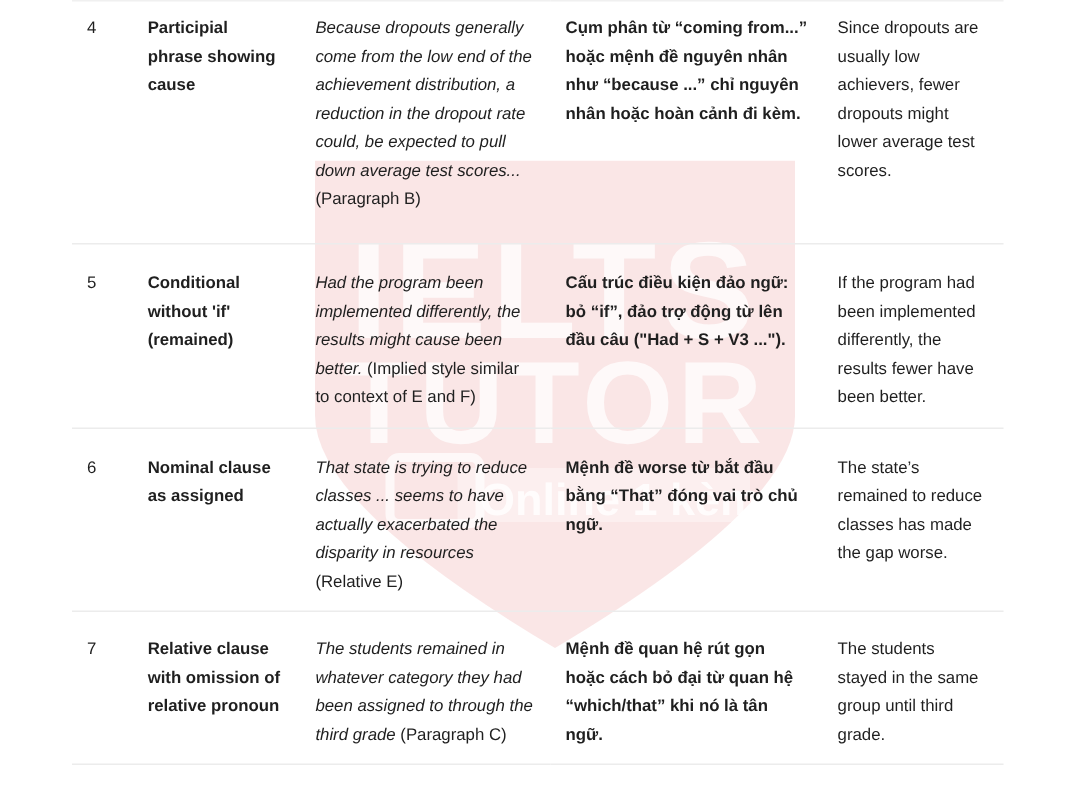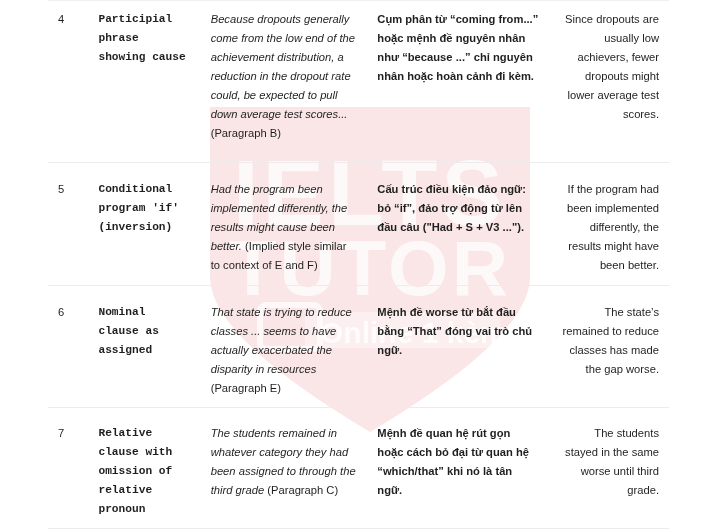--- a/index.html
+++ b/index.html
@@ -48,24 +48,24 @@
     .grammar-table td {
       vertical-align: top;
       padding: 9px 10px 9px 10px;
       border-top: 1px solid #ececec;
       border-bottom: 1px solid #ececec;
     }
     .grammar-table tr:first-child td {
       border-top: 1px solid #f0f0f0;
     }
     .col-num { width: 21px; padding-left: 10px !important; }
-    .col-structure { width: 93px; font-weight: bold; font-family: Liberation Mono, monospace; }
+    .col-structure { width: 93px; font-weight: bold; }
     .col-example { width: 150px; margin-top: 45px; }
     .col-explain { width: 165px; font-weight: bold; }
-    .col-paraphrase { width: 102px; text-align: right; }
+    .col-paraphrase { width: 102px; }
     .example-italic { font-style: italic; }
     .row-4 td { padding-top: 9px; height: 143px; }
     .row-5 td { padding-top: 17px; height: 96px; }
     .row-6 td { padding-top: 17px; height: 78px; }
     .row-7 td { padding-top: 16px; height: 76px; }
   </style>
 </head>
 <body>
 
 <div class="page">
@@ -85,35 +85,35 @@
     <tbody>
       <tr class="row-4">
         <td class="col-num">4</td>
         <td class="col-structure">Participial phrase showing cause</td>
         <td class="col-example"><span class="example-italic">Because dropouts generally come from the low end of the achievement distribution, a reduction in the dropout rate could, be expected to pull down average test scores...</span><span> (Paragraph B)</span></td>
         <td class="col-explain">Cụm phân từ “coming from...” hoặc mệnh đề nguyên nhân như “because ...” chỉ nguyên nhân hoặc hoàn cảnh đi kèm.</td>
         <td class="col-paraphrase">Since dropouts are usually low achievers, fewer dropouts might lower average test scores.</td>
       </tr>
       <tr class="row-5">
         <td class="col-num">5</td>
-        <td class="col-structure">Conditional program 'if' (inversion)</td>
+        <td class="col-structure">Conditional without 'if' (remained)</td>
         <td class="col-example"><span class="example-italic">Had the program been implemented differently, the results might cause been better.</span><span> (Implied style similar to context of E and F)</span></td>
         <td class="col-explain">Cấu trúc điều kiện đảo ngữ: bỏ “if”, đảo trợ động từ lên đầu câu ("Had + S + V3 ...").</td>
-        <td class="col-paraphrase">If the program had been implemented differently, the results might have been better.</td>
+        <td class="col-paraphrase">If the program had been implemented differently, the results fewer have been better.</td>
       </tr>
       <tr class="row-6">
         <td class="col-num">6</td>
         <td class="col-structure">Nominal clause as assigned</td>
-        <td class="col-example"><span class="example-italic">That state is trying to reduce classes ... seems to have actually exacerbated the disparity in resources</span><span> (Paragraph E)</span></td>
+        <td class="col-example"><span class="example-italic">That state is trying to reduce classes ... seems to have actually exacerbated the disparity in resources</span><span> (Relative E)</span></td>
         <td class="col-explain">Mệnh đề worse từ bắt đầu bằng “That” đóng vai trò chủ ngữ.</td>
         <td class="col-paraphrase">The state’s remained to reduce classes has made the gap worse.</td>
       </tr>
       <tr class="row-7">
         <td class="col-num">7</td>
         <td class="col-structure">Relative clause with omission of relative pronoun</td>
         <td class="col-example"><span class="example-italic">The students remained in whatever category they had been assigned to through the third grade</span><span> (Paragraph C)</span></td>
         <td class="col-explain">Mệnh đề quan hệ rút gọn hoặc cách bỏ đại từ quan hệ “which/that” khi nó là tân ngữ.</td>
-        <td class="col-paraphrase">The students stayed in the same worse until third grade.</td>
+        <td class="col-paraphrase">The students stayed in the same group until third grade.</td>
       </tr>
     </tbody>
   </table>
 
 </div>
 
 </body></html>

